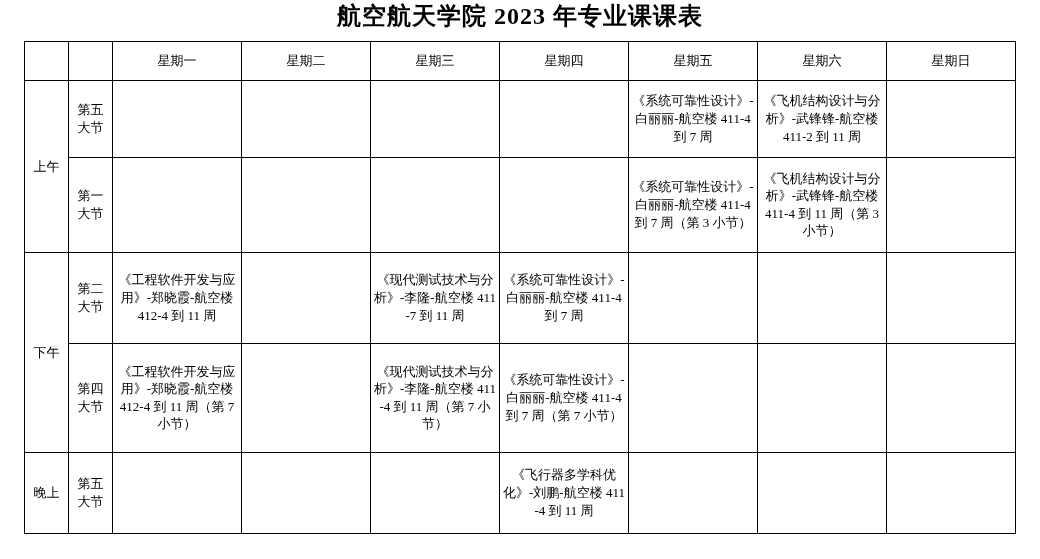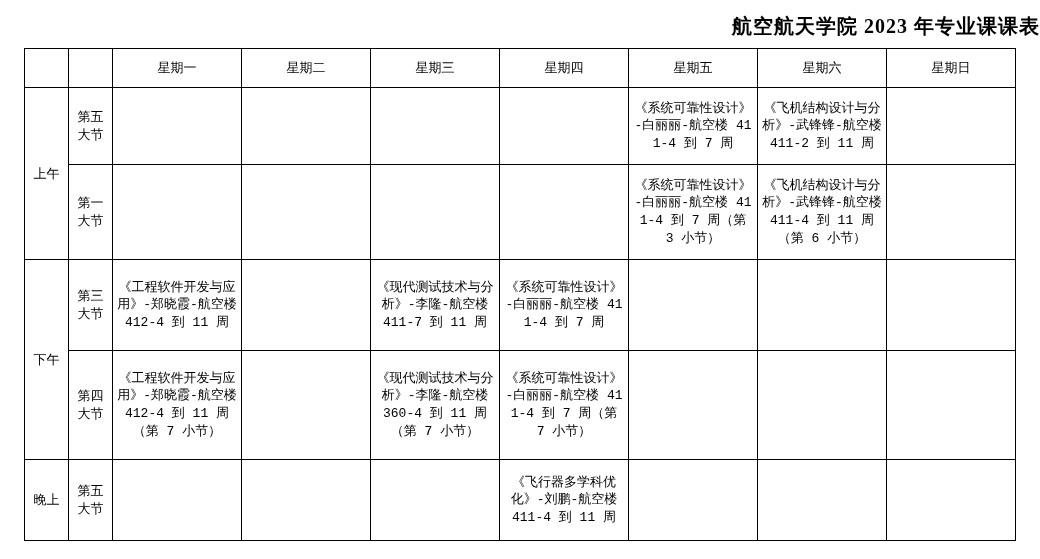--- a/index.html
+++ b/index.html
@@ -14,26 +14,26 @@
     color: #000000;
     overflow: hidden;
   }
   .page {
     position: relative;
     width: 1040px;
     height: 559px;
     box-sizing: border-box;
   }
   .doc-title {
-    text-align: right;
+    text-align: center;
     font-family: "Liberation Serif", "DejaVu Serif", serif;
-    font-size: 20px;
+    font-size: 24px;
     font-weight: bold;
     letter-spacing: 1px;
-    padding-top: 14px;
+    padding-top: 2px;
     padding-bottom: 10px;
     line-height: 1.2;
   }
   table.schedule {
     border-collapse: collapse;
     width: 917px;
     margin: 0 auto;
     table-layout: fixed;
   }
   table.schedule td, table.schedule th {
@@ -61,21 +61,20 @@
     font-size: 14px;
     line-height: 1.45;
   }
   .period-label {
     font-size: 14px;
     line-height: 1.45;
   }
   .cell-text {
     font-size: 12.5px;
     line-height: 1.42;
-    font-family: Liberation Mono, monospace;
   }
   .r1 td { height: 72px; }
   .r2 td { height: 90px; }
   .r3 td { height: 86px; }
   .r4 td { height: 104px; }
   .r5 td { height: 76px; }
 </style>
 </head>
 <body>
 
@@ -122,41 +121,41 @@
         <td class="cell-text"></td>
       </tr>
 
       <tr class="r2">
         <td class="period-label">第一大节</td>
         <td class="cell-text"></td>
         <td class="cell-text"></td>
         <td class="cell-text"></td>
         <td class="cell-text"></td>
         <td class="cell-text">《系统可靠性设计》-白丽丽-航空楼 411-4 到 7 周（第 3 小节）</td>
-        <td class="cell-text">《飞机结构设计与分析》-武锋锋-航空楼 411-4 到 11 周（第 6 小节）</td>
+        <td class="cell-text">《飞机结构设计与分析》-武锋锋-航空楼 411-4 到 11 周（第 3 小节）</td>
         <td class="cell-text"></td>
       </tr>
 
       <tr class="r3">
         <td class="sess-label" rowspan="2">下午</td>
-        <td class="period-label">第三大节</td>
+        <td class="period-label">第二大节</td>
         <td class="cell-text">《工程软件开发与应用》-郑晓霞-航空楼 412-4 到 11 周</td>
         <td class="cell-text"></td>
         <td class="cell-text">《现代测试技术与分析》-李隆-航空楼 411-7 到 11 周</td>
         <td class="cell-text">《系统可靠性设计》-白丽丽-航空楼 411-4 到 7 周</td>
         <td class="cell-text"></td>
         <td class="cell-text"></td>
         <td class="cell-text"></td>
       </tr>
 
       <tr class="r4">
         <td class="period-label">第四大节</td>
         <td class="cell-text">《工程软件开发与应用》-郑晓霞-航空楼 412-4 到 11 周（第 7 小节）</td>
         <td class="cell-text"></td>
-        <td class="cell-text">《现代测试技术与分析》-李隆-航空楼 360-4 到 11 周（第 7 小节）</td>
+        <td class="cell-text">《现代测试技术与分析》-李隆-航空楼 411-4 到 11 周（第 7 小节）</td>
         <td class="cell-text">《系统可靠性设计》-白丽丽-航空楼 411-4 到 7 周（第 7 小节）</td>
         <td class="cell-text"></td>
         <td class="cell-text"></td>
         <td class="cell-text"></td>
       </tr>
 
       <tr class="r5">
         <td class="sess-label">晚上</td>
         <td class="period-label">第五大节</td>
         <td class="cell-text"></td>

